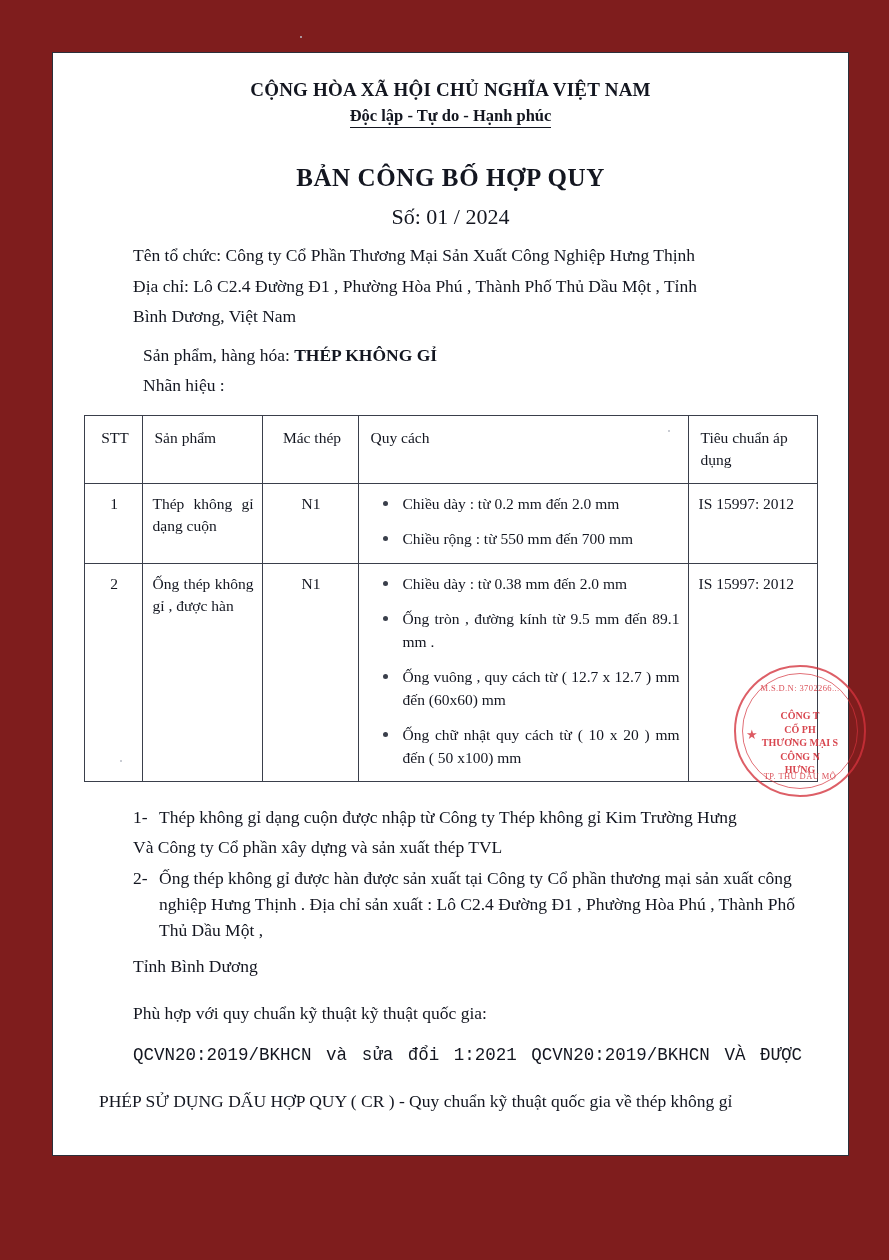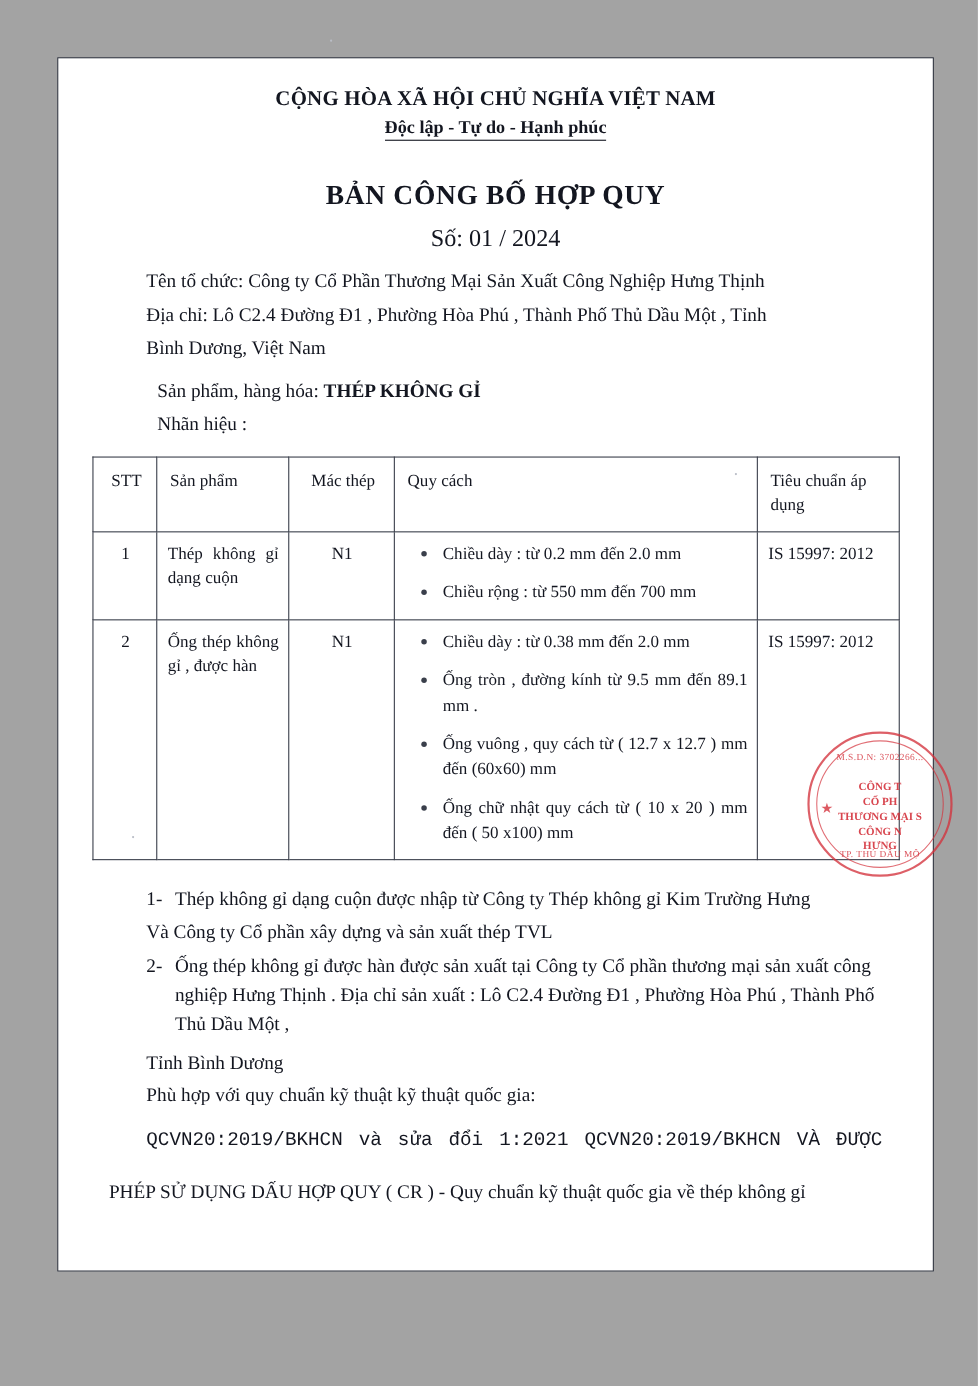--- a/index.html
+++ b/index.html
@@ -13,21 +13,21 @@
     position: relative;
     font-family: "Liberation Serif", serif;
     color: #131620;
     overflow: hidden;
   }
   .page {
     position: absolute;
     left: 0; top: 0;
     width: 889px;
     height: 1260px;
-    background: #a3a3a3;
+    background: #7f1d1d;
   }
   .doc-frame {
     position: absolute;
     left: 52px;
     top: 52px;
     width: 797px;
     height: 1104px;
     border: 1.5px solid #2b2f3a;
     box-sizing: border-box;
     background: #ffffff;
@@ -305,21 +305,21 @@
           <div class="note-text">Thép không gỉ dạng cuộn được nhập từ Công ty Thép không gỉ Kim Trường Hưng</div>
         </div>
         <div>Và Công ty Cổ phần xây dựng và sản xuất thép TVL</div>
         <div class="note-item" style="margin-top:4px">
           <div class="note-num">2-</div>
           <div class="note-text">Ống thép không gỉ được hàn được sản xuất tại Công ty Cổ phần thương mại sản xuất công nghiệp Hưng Thịnh . Địa chỉ sản xuất : Lô C2.4 Đường Đ1 , Phường Hòa Phú , Thành Phố Thủ Dầu Một ,</div>
         </div>
       </div>
 
       <div class="tail" style="margin-top:10px">Tỉnh Bình Dương</div>
-      <div class="tail" style="margin-top:2px">Phù hợp với quy chuẩn kỹ thuật kỹ thuật quốc gia:</div>
+      <div class="tail" style="margin-top:20px">Phù hợp với quy chuẩn kỹ thuật kỹ thuật quốc gia:</div>
       <div class="tail-justify">QCVN20:2019/BKHCN và sửa đổi 1:2021  QCVN20:2019/BKHCN VÀ ĐƯỢC</div>
       <div class="tail-last">PHÉP SỬ DỤNG DẤU HỢP QUY ( CR ) -  Quy chuẩn kỹ thuật quốc gia về thép không gỉ</div>
 
     </div>
 
     <div class="seal">
       <div class="ring"></div>
       <div class="ring2"></div>
       <div class="star">★</div>
       <div class="seal-text-top">M.S.D.N: 3702266...</div>

